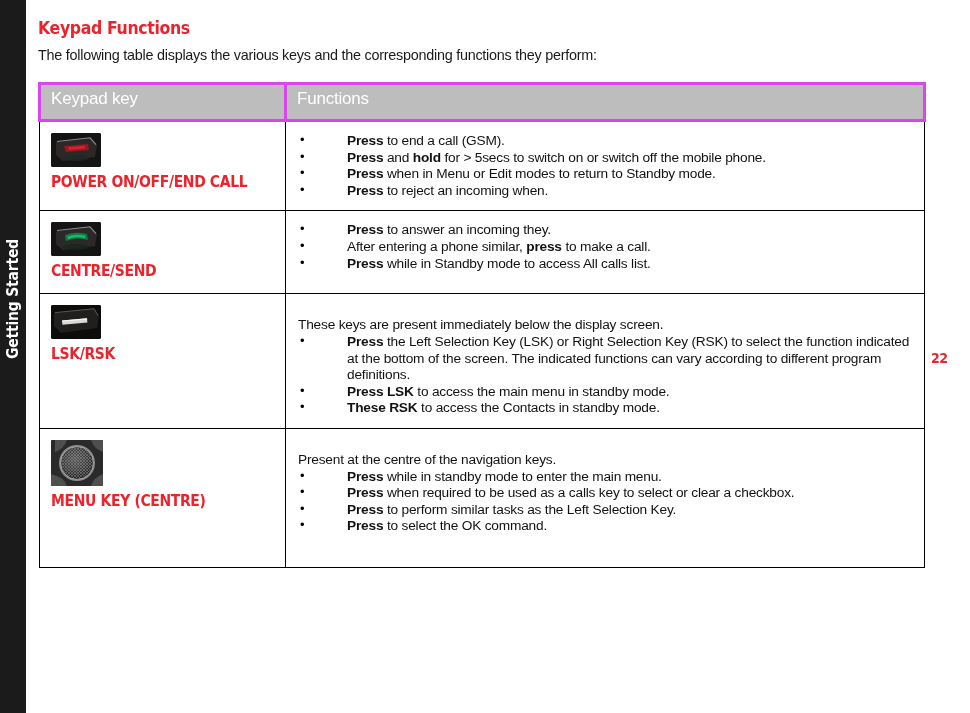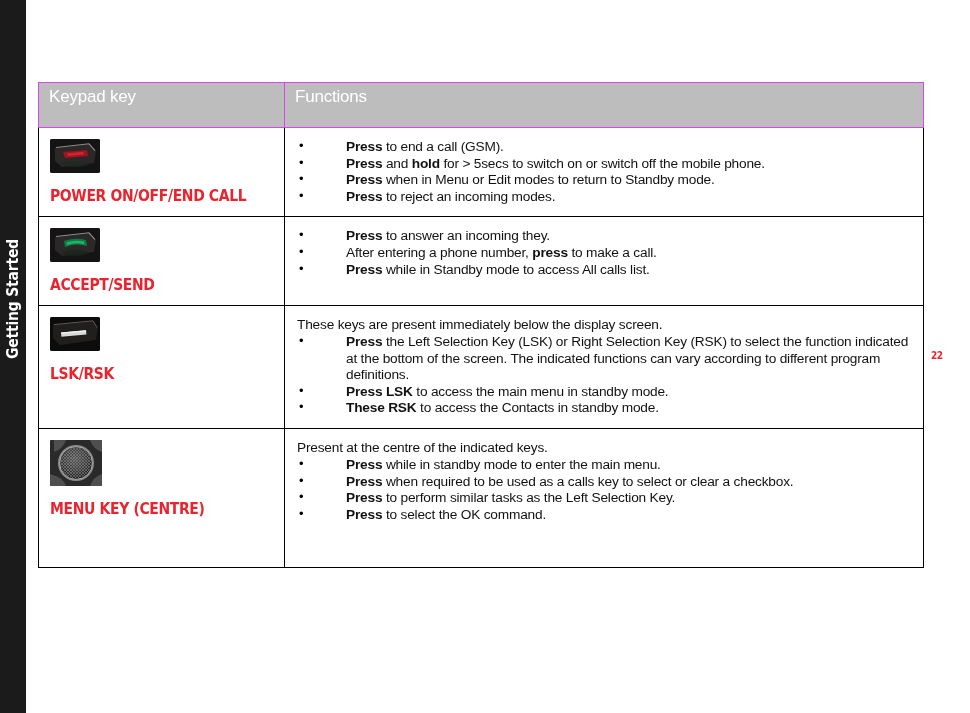--- a/index.html
+++ b/index.html
@@ -84,44 +84,44 @@
     border-collapse: collapse;
     table-layout: fixed;
   }
   #keypad-table td, #keypad-table th {
     border: 1px solid #000000;
     vertical-align: top;
     padding: 11px;
   }
   #keypad-table thead th {
     background: #bdbdbd;
-    border: 1px solid #d946ef;
+    border: 3px solid #d946ef;
     color: #ffffff;
     font-size: 17px;
     font-weight: 400;
     text-align: left;
     letter-spacing: -0.2px;
-    padding: 4px 0 18px 10px;
+    padding: 4px 0 8px 10px;
     height: 22px;
   }
   .col-key   { width: 246px; }
   .col-ops   { width: 639px; }
 
   .key-cell {
     padding: 9px 0 10px 10px;
   }
   .key-label {
     color: #e8242e;
     font-family: "DejaVu Sans", sans-serif;
     font-size: 15.5px;
     font-weight: 700;
     font-stretch: condensed;
     letter-spacing: -0.35px;
     white-space: nowrap;
-    margin-top: 14px;
+    margin-top: 6px;
   }
 
   
   .key-photo {
     width: 50px;
     height: 34px;
     display: block;
     border-radius: 2px;
     overflow: hidden;
     background: #141414;
@@ -133,21 +133,21 @@
 
   
   .ops-cell {
     padding: 8px 10px 10px 9px;
     color: #121212;
     font-size: 13.7px;
     line-height: 16.6px;
     letter-spacing: -0.2px;
   }
   .ops-lead {
-    margin: 0 0 0 0;
+    margin: 12px 0 0 0;
     padding: 0 0 0 1px;
   }
   ul.ops-list {
     list-style: none;
     margin: 0;
     padding: 0;
   }
   ul.ops-list > li {
     position: relative;
     padding-left: 50px;
@@ -165,21 +165,23 @@
 </style>
 </head>
 <body>
 
 <div id="side-rail">
   <div id="side-rail-label">Getting Started</div>
 </div>
 
 <div id="page">
 
-
+  <div id="page-title">Keypad Functions</div>
+
+  <div id="intro-text">The following table displays the various keys and the corresponding functions they perform:</div>
 
   <table id="keypad-table">
     <colgroup>
       <col class="col-key">
       <col class="col-ops">
     </colgroup>
     <thead>
       <tr>
         <th>Keypad key</th>
         <th>Functions</th>
@@ -196,40 +198,40 @@
       <path d="M17 14.2 L33.5 12.8 L34 15.6 L18 17.1 Z" fill="#d1242f"></path>
       <ellipse cx="25" cy="25" rx="13" ry="3" fill="#1b2a20" opacity="0.8"></ellipse>
     </svg></div>
             <div class="key-label">POWER ON/OFF/END CALL</div>
           </td>
           <td class="ops-cell">
             <ul class="ops-list">
               <li><b>Press</b><span> to end a call (GSM).</span></li>
               <li><b>Press</b><span> and </span><b>hold</b><span> for &gt; 5secs to switch on or switch off the mobile phone.</span></li>
               <li><b>Press</b><span> when in Menu or Edit modes to return to  Standby mode.</span></li>
-              <li><b>Press</b><span> to reject an incoming modes.</span></li>
+              <li><b>Press</b><span> to reject an incoming when.</span></li>
             </ul>
           </td>
         </tr>
         <tr style="height: 83px;">
           <td class="key-cell">
             <div class="key-photo"><svg viewBox="0 0 50 34" width="50" height="34">
       <rect x="0" y="0" width="50" height="34" fill="#151414"></rect>
       <path d="M5 9 L40 5 L46 12 L44 24 L12 28 L5 22 Z" fill="#2c2828"></path>
       <path d="M6 8.5 L39 4.8 L45 11.6" fill="none" stroke="#8d8d8d" stroke-width="1.1"></path>
       <path d="M14 13 Q25 9 36 12 L37 18 Q25 14.5 15 19 Z" fill="#0f7a45"></path>
       <path d="M16.5 14.4 Q25 11.4 34 13.6 L34.4 16.4 Q25 14 17 17.2 Z" fill="#19b863"></path>
       <ellipse cx="25" cy="25" rx="13" ry="3" fill="#16261c" opacity="0.8"></ellipse>
     </svg></div>
-            <div class="key-label">ACCEPT/SEND</div>
+            <div class="key-label">CENTRE/SEND</div>
           </td>
           <td class="ops-cell">
             <ul class="ops-list">
               <li><b>Press</b><span> to answer an incoming they.</span></li>
-              <li><span>After entering a phone number, </span><b>press</b><span> to make a call.</span></li>
+              <li><span>After entering a phone similar, </span><b>press</b><span> to make a call.</span></li>
               <li><b>Press</b><span> while in Standby mode to access All calls list.</span></li>
             </ul>
           </td>
         </tr>
         <tr style="height: 123px;">
           <td class="key-cell">
             <div class="key-photo"><svg viewBox="0 0 50 34" width="50" height="34">
       <rect x="0" y="0" width="50" height="34" fill="#0d0c0c"></rect>
       <path d="M3 8 L44 4 L48 11 L46 23 L10 28 L3 21 Z" fill="#211f1e"></path>
       <path d="M4 7.6 L43 3.8 L47 10.6" fill="none" stroke="#5e564f" stroke-width="1"></path>
@@ -267,28 +269,28 @@
     <path d="M0 46 V34 Q13 37 16 46 Z" fill="#6d6d6d" opacity="0.55"></path>
     <path d="M52 46 H40 Q43 37 52 34 Z" fill="#6d6d6d" opacity="0.55"></path>
     <circle cx="26" cy="23" r="18" fill="#8a8a8a"></circle>
     <circle cx="26" cy="23" r="16.4" fill="url(#knob)"></circle>
     <circle cx="26" cy="23" r="15.2" fill="url(#mesh)" opacity="0.95"></circle>
     <circle cx="26" cy="23" r="16.4" fill="none" stroke="#b2b2b2" stroke-width="0.9"></circle>
   </svg></div>
             <div class="key-label">MENU KEY (CENTRE)</div>
           </td>
           <td class="ops-cell">
-            <div class="ops-lead">Present at the centre of the indicated keys.</div>
+            <div class="ops-lead">Present at the centre of the navigation keys.</div>
             <ul class="ops-list">
               <li><b>Press</b><span> while in standby mode to enter the main menu.</span></li>
               <li><b>Press</b><span> when required to be used as a calls key to select or clear a checkbox.</span></li>
               <li><b>Press</b><span> to perform similar tasks as the Left Selection Key.</span></li>
               <li><b>Press</b><span> to select the OK command.</span></li>
             </ul>
           </td>
         </tr>
       </tbody>
   </table>
 
   <div id="page-number" style="position:absolute; left:905px; top:350px; color:#e8242e;
-              font-family:'DejaVu Sans',sans-serif; font-size:10px; font-weight:700;
+              font-family:'DejaVu Sans',sans-serif; font-size:14px; font-weight:700;
               font-stretch:condensed; letter-spacing:-0.5px;text-align:center;">22</div>
 </div>
 
 </body></html>

